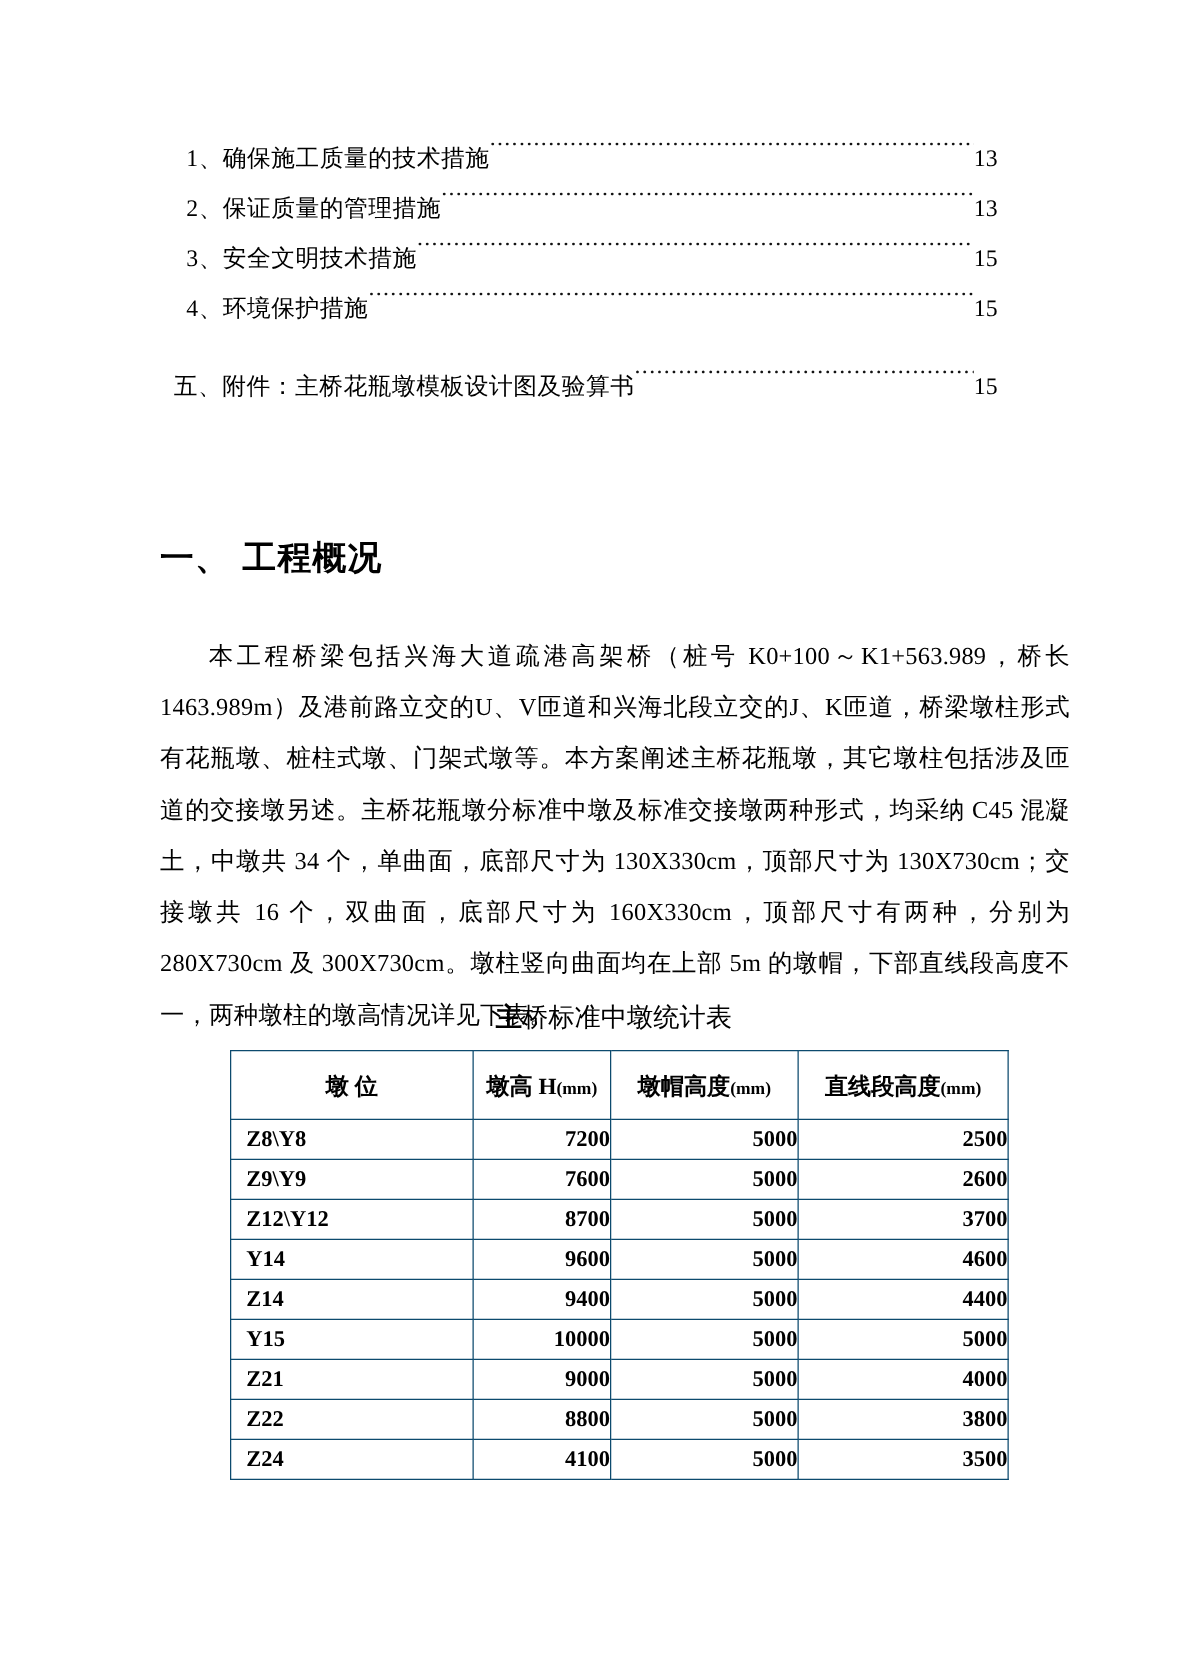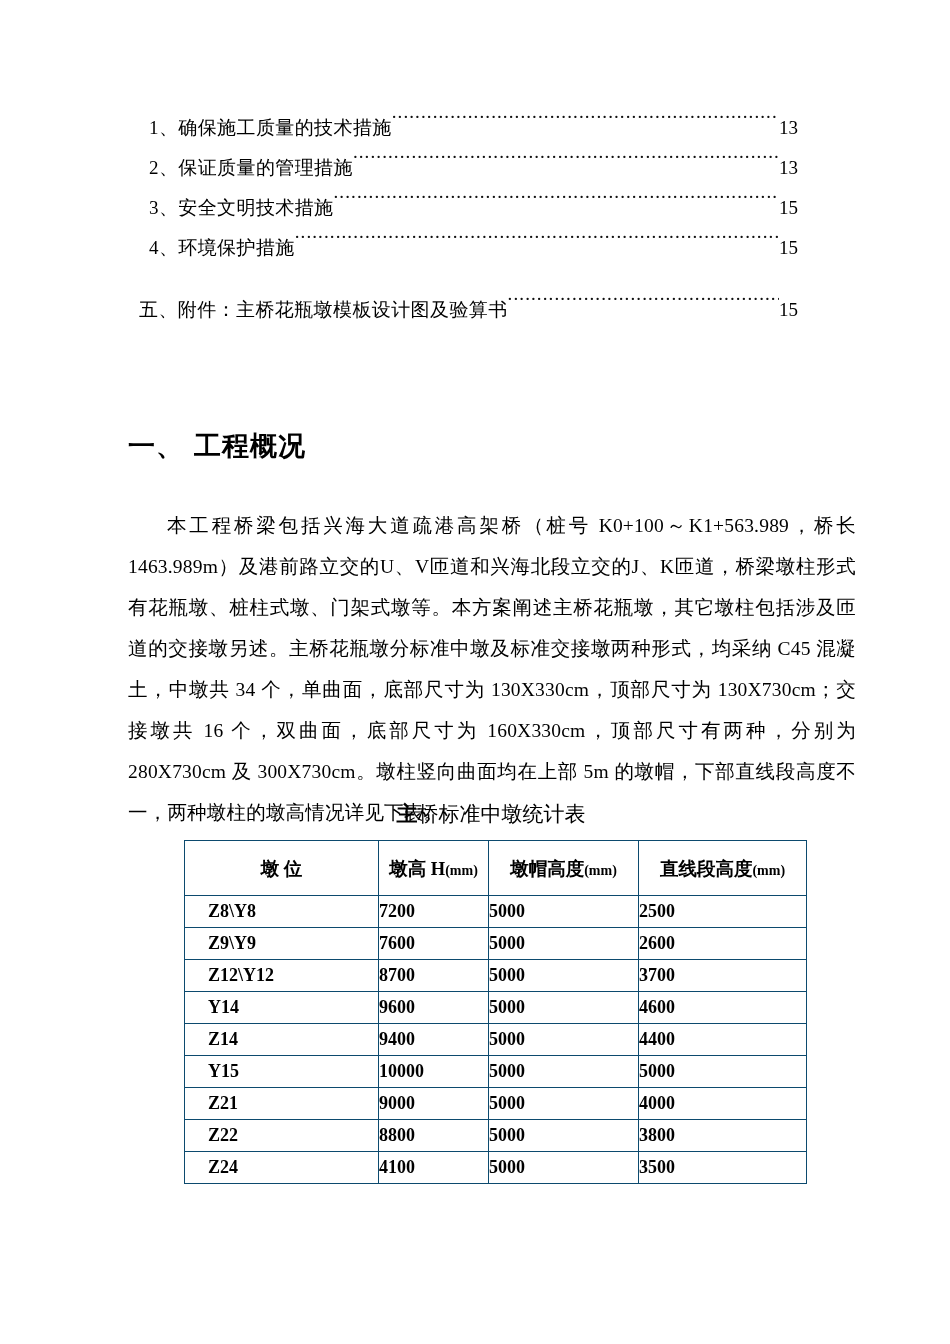--- a/index.html
+++ b/index.html
@@ -123,26 +123,26 @@
   }
   .stat-table thead th {
     height: 54px;
     text-align: center;
     vertical-align: middle;
     font-size: 18.5px;
   }
   .stat-table tbody td {
     height: 31px;
     vertical-align: middle;
-    text-align: left;
+    text-align: right;
     font-size: 18px;
   }
   .stat-table tbody td.pier {
     text-align: left;
-    padding-left: 23px;
+    padding-left: 12px;
   }
   .col-pier   { width: 194px; }
   .col-h      { width: 110px; }
   .col-cap    { width: 150px; }
   .col-str    { width: 168px; }
   .unit { font-size: 14px; }
 </style>
 </head>
 <body>
 

